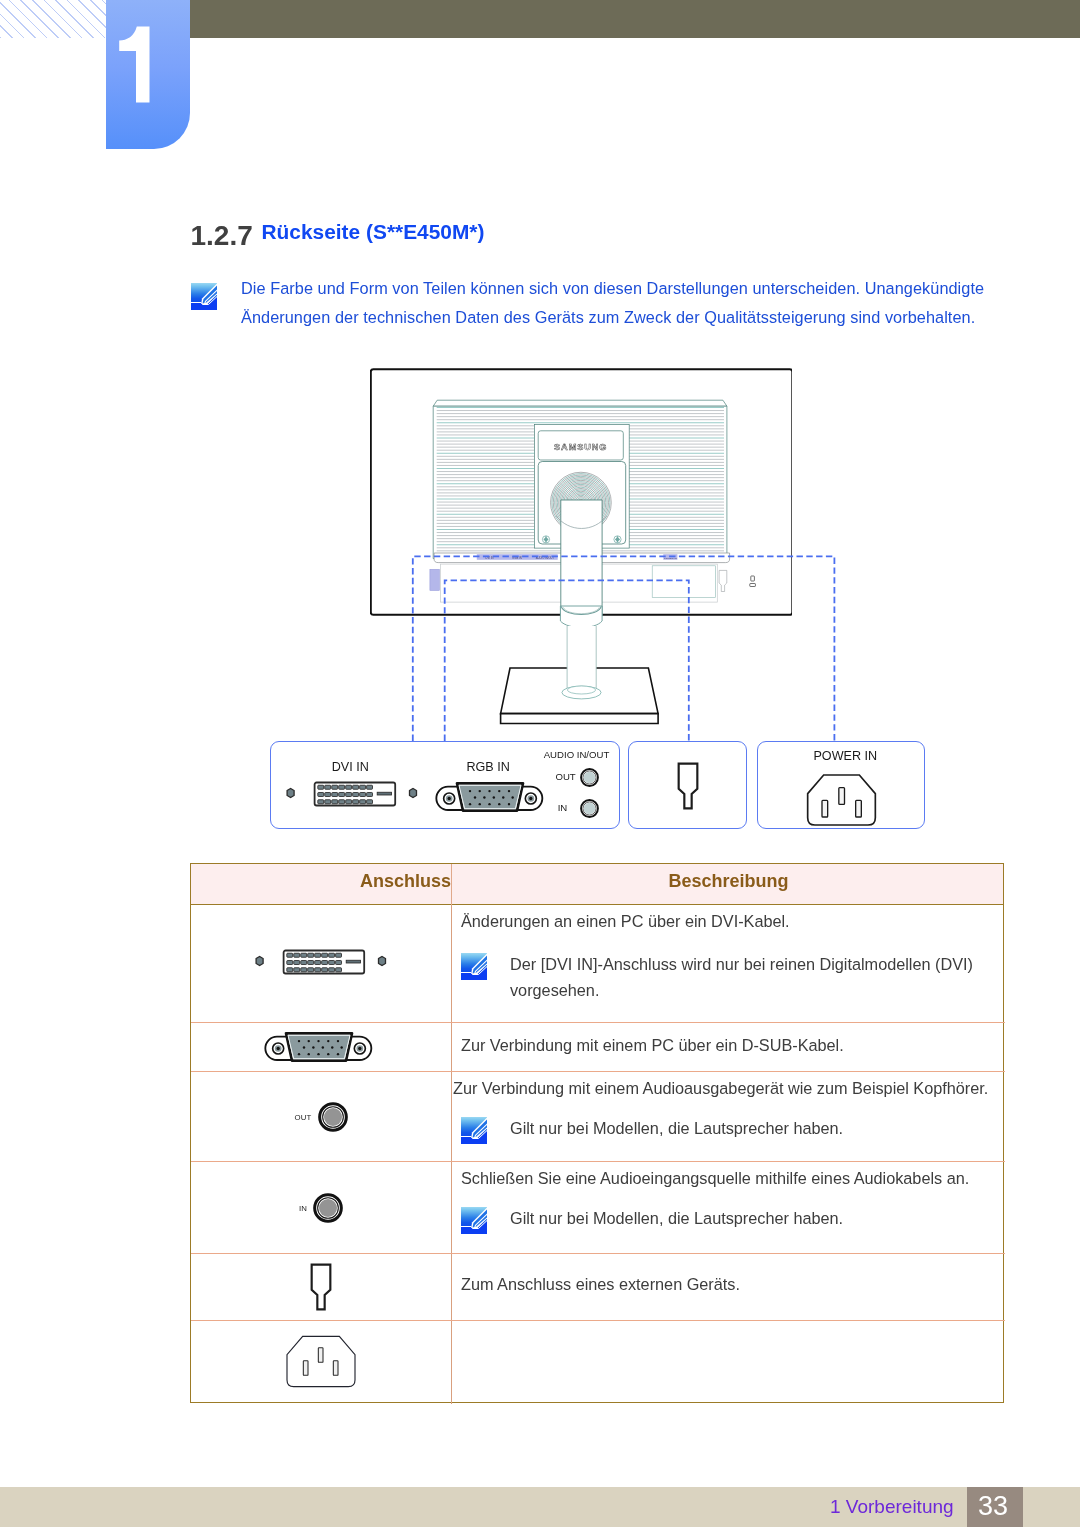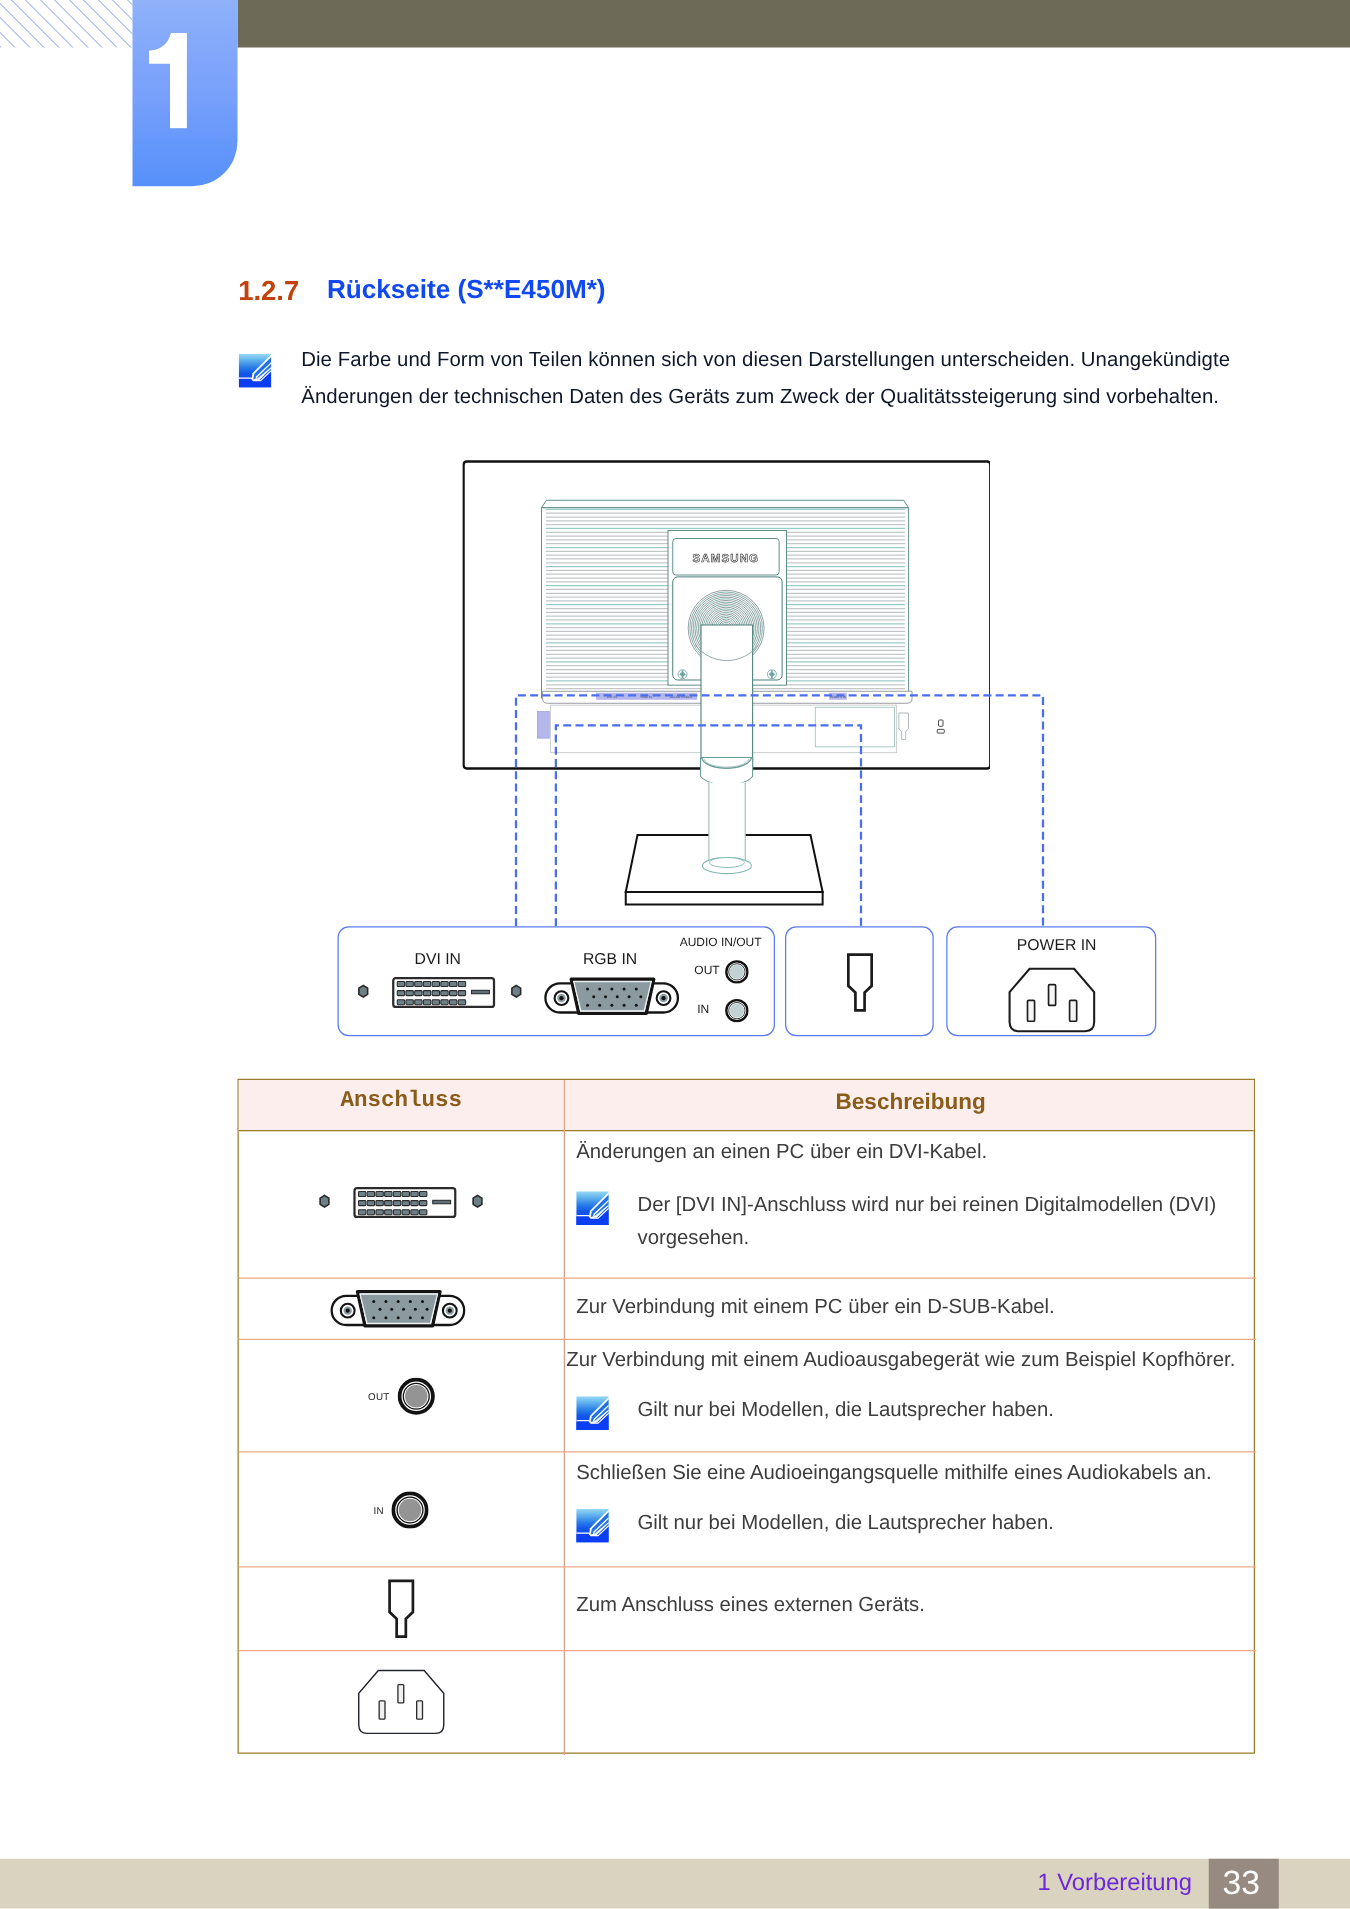--- a/index.html
+++ b/index.html
@@ -14,23 +14,23 @@
   .olivebar{position:absolute;left:190px;top:0;width:890px;height:38px;background:#6d6b57;}
   .chapbox{position:absolute;left:106px;top:0;width:84px;height:149px;
      border-bottom-right-radius:36px;
      background:linear-gradient(180deg,#8eb1f9 0%,#7ba2fb 45%,#5690fa 100%);}
   .chapnum{position:absolute;left:9.5px;top:26px;width:34px;height:77px;}
   .vh{position:absolute;width:1px;height:1px;overflow:hidden;clip:rect(0 0 0 0);color:transparent;}
   .chaptitle{position:absolute;left:225px;top:37px;font-size:36px;color:#1048f2;
      font-weight:400;-webkit-text-stroke:0.8px #1048f2;}
 
   
-  .sec-num{position:absolute;left:190.5px;top:219.5px;font-size:22px;color:#c2410c;font-weight:bold;}
+  .sec-num{position:absolute;left:190.5px;top:219.5px;font-size:28px;color:#404040;font-weight:bold;}
   .sec-title{position:absolute;left:261.5px;top:219.5px;font-size:20.9px;color:#1048f2;font-weight:bold;}
-  .notetext{font-size:16.3px;line-height:29px;color:#0f172a;letter-spacing:0.06px;}
+  .notetext{font-size:16.3px;line-height:29px;color:#1d4ed8;letter-spacing:0.06px;}
   .note-top{position:absolute;left:191px;top:280px;width:830px;}
   .note-top .ic{position:absolute;left:0;top:3px;}
   .note-top .tx{position:absolute;left:50px;top:-6px;width:760px;}
 
 
 
   
   .mon-svg{position:absolute;left:370px;top:368px;}
   .callout-svg{position:absolute;left:0px;top:0px;}
   .cbox{position:absolute;border:1.7px solid #5b7bf2;border-radius:9px;background:#fff;box-sizing:border-box;}
@@ -43,21 +43,21 @@
   .ctr{transform:translateX(-50%);}
 
   
   .tbl{position:absolute;left:190px;top:863px;width:814px;height:540px;box-sizing:border-box;
        border:1.6px solid #9c7b27;}
   .tbl .vline{position:absolute;left:260px;top:0;width:1px;height:540px;background:#d9a07f;}
   .tbl .hdr{position:absolute;left:0;top:0;width:100%;height:41px;background:#fdeeee;
        border-bottom:1.6px solid #9c7b27;box-sizing:border-box;}
   .tbl .hdr .vl{position:absolute;left:260px;top:0;width:1px;height:41px;background:#e0a98a;}
   .hdr-txt{position:absolute;font-size:18px;color:#8a5c1a;font-weight:bold;top:7px;}
-  .hdr-l{left:0;width:260px;text-align:center;font-family:Liberation Mono, monospace;}
+  .hdr-l{left:0;width:260px;text-align:right;}
   .hdr-r{left:261px;width:553px;text-align:center;}
   .rowline{position:absolute;left:0;width:814px;height:1px;background:#eba98a;}
   .cell-icon{position:absolute;left:0;width:260px;display:flex;align-items:center;justify-content:center;}
   .cell-icon svg{display:block;}
   .cell-desc{position:absolute;left:261px;width:553px;}
   .desc-txt{font-size:16.3px;line-height:26px;color:#3d3d3d;letter-spacing:-0.02px;}
   .desc-note{position:relative;}
   .desc-note .ic{position:absolute;left:0;top:2px;}
   .jacklbl{font-size:7.8px;color:#1c1c1c;margin-right:6px;letter-spacing:0.2px;position:relative;top:1px;}
   .desc-note .tx{margin-left:49px;}

